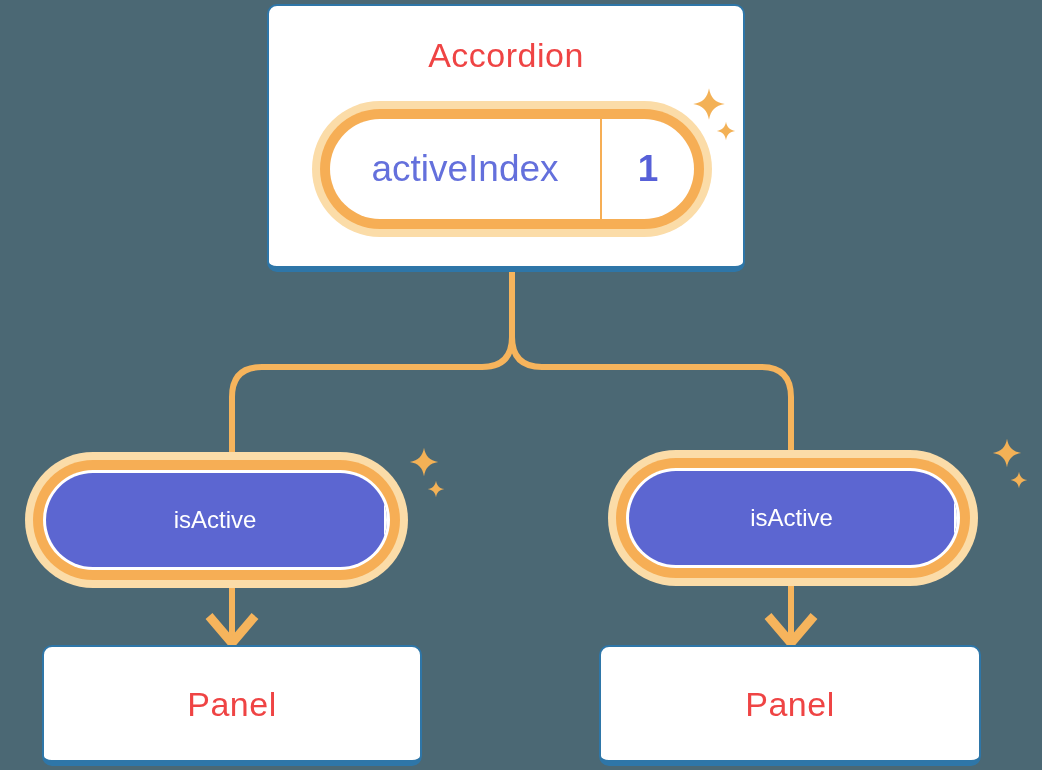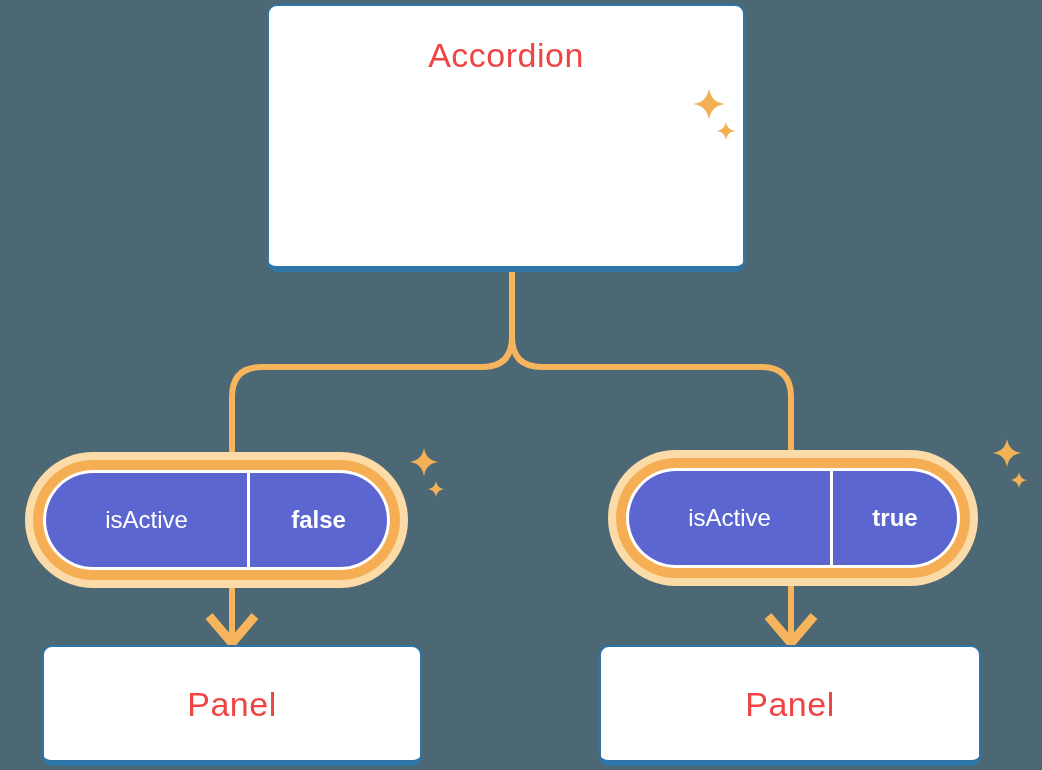--- a/index.html
+++ b/index.html
@@ -108,40 +108,47 @@
       <path d="M 791 640 L 791 397 Q 791 367 761 367 L 542 367 Q 512 367 512 337 L 512 270" stroke-width="6"></path>
       <path d="M 209 616 L 232 643 L 255 616" stroke-width="9"></path>
       <path d="M 768 616 L 791 643 L 814 616" stroke-width="9"></path>
     </g>
   </svg>
 
   <div class="card" id="accordion-card" style="left:267px;top:4px;width:478px;height:268px;">
     <div class="card-title">Accordion</div>
   </div>
 
+  <div class="pill-halo state-pill" style="left:312px;top:101px;width:400px;height:136px;">
+    <div class="pill-ring">
+      <div class="pill-inner">
+        <div class="state-seg key">activeIndex</div>
+        <div class="state-divider"></div>
+        <div class="state-seg val">1</div>
+      </div>
+    </div>
+  </div>
 
   <div class="pill-halo" style="left:25px;top:452px;width:383px;height:136px;">
     <div class="pill-ring">
       <div class="prop-wrap">
         <div class="prop-inner">
           <div class="prop-seg key">isActive</div>
           <div class="prop-divider"></div>
-          <div class="prop-seg val" style="width:137px;">false</div>
         </div>
       </div>
     </div>
   </div>
 
   <div class="pill-halo" style="left:608px;top:450px;width:370px;height:136px;">
     <div class="pill-ring">
       <div class="prop-wrap">
         <div class="prop-inner">
           <div class="prop-seg key">isActive</div>
           <div class="prop-divider"></div>
-          <div class="prop-seg val" style="width:124px;">true</div>
         </div>
       </div>
     </div>
   </div>
 
   <div class="card panel-card" style="left:42px;top:645px;width:380px;height:121px;">
     <div class="card-title">Panel</div>
   </div>
 
   <div class="card panel-card" style="left:599px;top:645px;width:382px;height:121px;">

